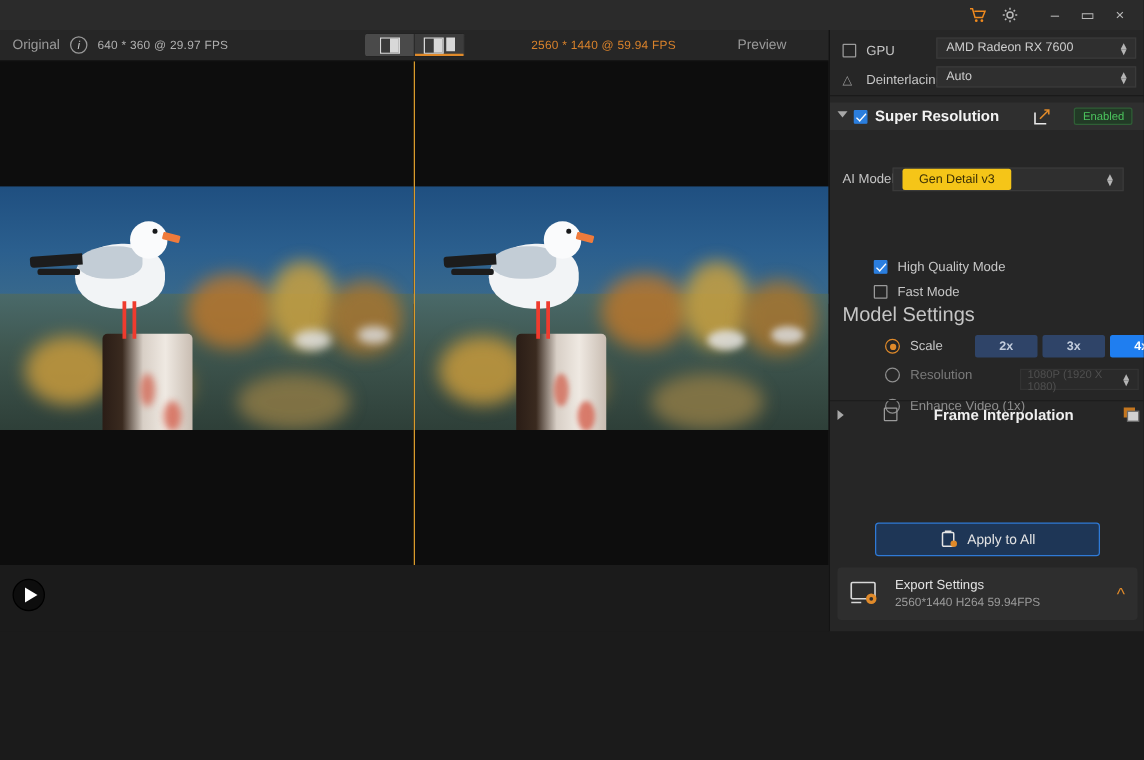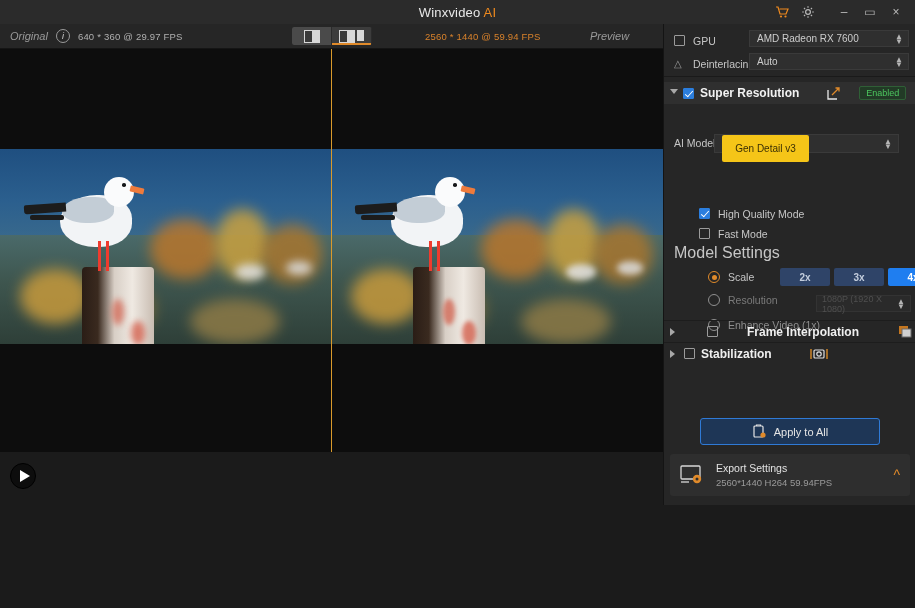--- a/index.html
+++ b/index.html
@@ -30,21 +30,21 @@
   .win-btns .sep { width:10px; }
 
   svg { display:block; }
 
   
   .prevhead {
     position:absolute; left:0; top:24px; width:663px; height:25px;
     background:#262626; display:flex; align-items:center; padding:0 10px;
     border-bottom:1px solid #151515;
   }
-  .ph-label { color:#9a9a9a; font-size:11px;font-style:italic; }
+  .ph-label { color:#9a9a9a; font-size:11px; }
   .info-badge {
     width:14px; height:14px; border-radius:50%; border:1px solid #9a9a9a;
     display:flex; align-items:center; justify-content:center;
     font-size:9px; font-style:italic; color:#cfcfcf; margin:0 8px;
   }
   .ph-meta { font-size:9.5px; color:#b0b0b0; letter-spacing:.2px;text-align:center; }
   .ph-meta.out { color:#d9822b; }
   .toggle-group {
     position:absolute; left:292px; top:3px; display:flex;
     background:#1b1b1b; border-radius:2px; overflow:hidden;
@@ -130,21 +130,21 @@
   .caret { width:0;height:0; border-left:5px solid #a8a8a8; border-top:4px solid transparent; border-bottom:4px solid transparent; margin-right:5px; flex:none; }
   .sr-title { font-size:12px; font-weight:bold; color:#f2f2f2; margin-left:6px; }
   .badge {
     font-size:9px; color:#4cc55e; border:1px solid #2f5f36; background:#223a26;
     padding:1px 6px; border-radius:2px;
   }
   .helptext {
     position:absolute; left:36px; top:139px; width:210px; font-size:9px; color:#5c9fe0; line-height:12px;
   }
   .modelbtn {
-    position:absolute; left:58px; top:111px; width:87px; height:27px; background:#f5c518;
+    position:absolute; left:58px; top:111px; width:87px; height:17px; background:#f5c518;
     color:#3a2f05; font-size:10px; display:flex; align-items:center; justify-content:center; border-radius:2px;
   }
   .modelwrap { position:absolute; left:50px; top:110px; width:185px; height:19px; background:#2f2f2f; border:1px solid #3a3a3a; }
 
   .radio { width:12px;height:12px;border-radius:50%;border:1px solid #8f8f8f; position:relative; flex:none; }
   .radio.on { border-color:#e08a2a; }
   .radio.on:after { content:""; position:absolute; left:2.5px; top:2.5px; width:5px; height:5px; border-radius:50%; background:#e08a2a; }
 
   .scalebtn {
     width:50px; height:18px; background:#2f4468; color:#c3cddd; font-size:10px; font-weight:bold;
@@ -178,24 +178,20 @@
   }
   .addvideo { position:absolute; left:16px; top:17px; width:66px; text-align:center; }
   .addvideo .cap { font-size:10.5px; color:#e6e6e6; margin-top:5px; font-weight:bold; }
 </style>
 </head>
 <body>
 
 <div id="app">
 
   <div class="titlebar">
-    <div class="title-text">
-      <span>Winxvideo</span>
-      <span class="ai">AI</span>
-    </div>
     <div class="win-btns">
       <div class="wb cart">
         <svg width="14" height="14" viewBox="0 0 14 14">
             <path d="M1 2h2l2 7h6l2-5H4.5" fill="none" stroke="#f08a1e" stroke-width="1.2"></path>
             <circle cx="6" cy="11.5" r="1.1" fill="#f08a1e"></circle>
             <circle cx="10.5" cy="11.5" r="1.1" fill="#f08a1e"></circle>
           </svg>
       </div>
       <div class="wb">
         <svg width="14" height="14" viewBox="0 0 14 14">
@@ -367,21 +363,21 @@
     <span style="position:absolute;left:10px;top:220px;font-size:16px;color:#c6c6c6;">Model Settings</span>
 
     <div style="position:absolute;left:44px;top:244px;display:flex;align-items:center;">
       <span class="radio on"></span>
       <span style="margin-left:8px;font-size:10.5px;color:#c6c6c6;width:46px;">Scale</span>
       <span class="scalebtn" style="margin-left:6px;">2x</span>
       <span class="scalebtn" style="margin-left:4px;">3x</span>
       <span class="scalebtn sel" style="margin-left:4px;">4x</span>
     </div>
 
-    <div style="position:absolute;left:44px;top:270px;display:flex;align-items:center;">
+    <div style="position:absolute;left:44px;top:270px;display:flex;align-items:center;text-align:center;">
       <span class="radio"></span>
       <span style="margin-left:8px;font-size:10.5px;color:#7a7a7a;width:50px;">Resolution</span>
     </div>
     <div class="selbox" style="left:152px;top:271px;width:95px;background:#2a2a2a;border-color:#333;color:#4f4f4f;font-size:9px;padding-left:5px;">
       <span>1080P (1920 X 1080)</span>
       <span class="spin">▲<br>▼</span>
     </div>
 
     <div style="position:absolute;left:44px;top:295px;display:flex;align-items:center;">
       <span class="radio"></span>
@@ -393,32 +389,20 @@
       <span class="chk" style="margin-left:4px;"></span>
       <span class="t">Frame Interpolation</span>
       <span style="margin-left:16px;">
         <svg width="15" height="14" viewBox="0 0 15 14">
             <rect x="1" y="1" width="9" height="8" fill="#c4761f"></rect>
             <rect x="4" y="4" width="9" height="8" fill="#d0d0d0" stroke="#6a6a6a"></rect>
           </svg>
       </span>
     </div>
 
-    <div class="secrow" style="top:318px;">
-      <span class="caret"></span>
-      <span class="chk" style="margin-left:4px;"></span>
-      <span class="t">Stabilization</span>
-      <span style="margin-left:38px;">
-        <svg width="18" height="14" viewBox="0 0 18 14">
-            <path d="M1 2v10M17 2v10" stroke="#d98c28" stroke-width="1.4" fill="none"></path>
-            <rect x="4" y="3" width="10" height="8" rx="1" fill="none" stroke="#e0e0e0" stroke-width="1.2"></rect>
-            <circle cx="9" cy="7" r="2.2" fill="none" stroke="#e0e0e0" stroke-width="1.2"></circle>
-          </svg>
-      </span>
-    </div>
 
     <div class="applybtn">
       <span>
         <svg width="14" height="15" viewBox="0 0 14 15">
             <rect x="2" y="2" width="9" height="11" rx="1" fill="none" stroke="#e4e4e4" stroke-width="1.2"></rect>
             <path d="M4.5 2V1h4v1" fill="none" stroke="#e4e4e4" stroke-width="1.2"></path>
             <circle cx="11" cy="11" r="2.6" fill="#e08a2a"></circle>
           </svg>
       </span>
       <span>Apply to All</span>

